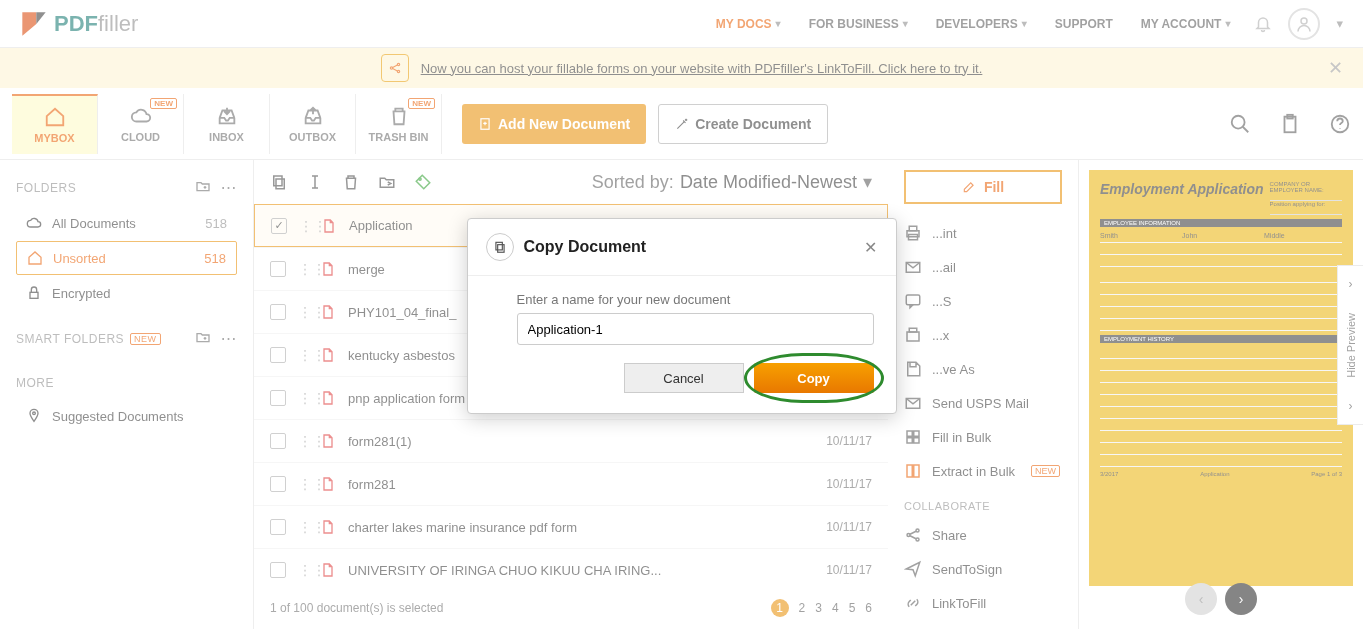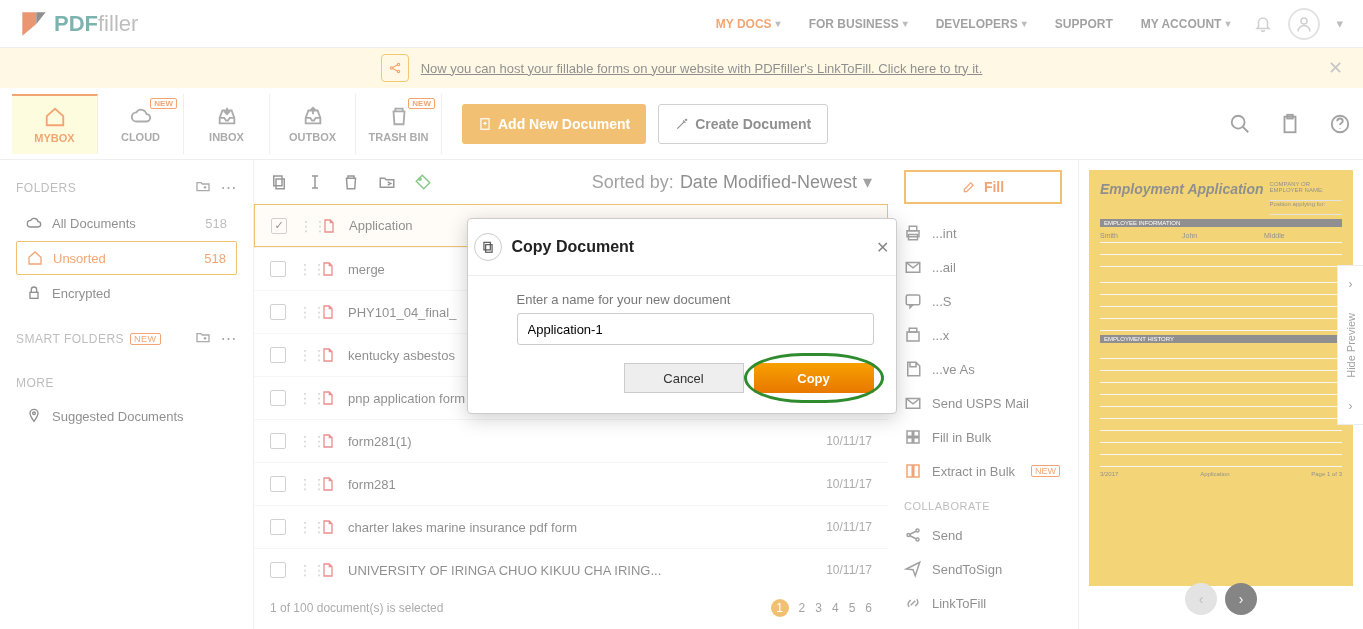--- a/index.html
+++ b/index.html
@@ -91,21 +91,21 @@
 .nav-btn.next { background: #222; color: #fff; }
 
 
 .hide-preview { position: absolute; right: 0; top: 265px; width: 26px; height: 160px; background: #fff; border: 1px solid #ddd; border-right: none; display: flex; flex-direction: column; align-items: center; justify-content: space-around; z-index: 3; }
 .hide-preview .vert-text { writing-mode: vertical-rl; transform: rotate(180deg); font-size: 11px; color: #555; }
 .hide-preview .chev { font-size: 12px; color: #555; }
 
 
 .modal-wrap { position: absolute; inset: 0; z-index: 10; display: flex; align-items: flex-start; justify-content: center; pointer-events: none; }
 .modal { margin-top: 218px; width: 430px; background: #fff; border: 1px solid #ccc; border-radius: 4px; box-shadow: 0 4px 20px rgba(0,0,0,0.2); pointer-events: auto; }
-.modal-header { display: flex; align-items: center; padding: 14px 6px; gap: 10px; border-bottom: 1px solid #eee; }
+.modal-header { display: flex; align-items: center; padding: 14px 18px; gap: 10px; border-bottom: 1px solid #eee; }
 .modal-header .m-icon { width: 28px; height: 28px; border: 1px solid #ccc; border-radius: 50%; display: flex; align-items: center; justify-content: center; color: #555; }
 .modal-header .m-title { font-size: 16px; font-weight: bold; color: #222; }
 .modal-header .m-close { margin-left: auto; font-size: 16px; color: #888; cursor: pointer; }
 .modal-body { padding: 16px 22px 20px; margin-left: 27px; }
 .modal-body .hint { font-size: 13px; color: #777; margin-bottom: 6px; }
 .modal-body input { width: 100%; height: 32px; border: 1px solid #ccc; border-radius: 3px; padding: 0 10px; font-size: 13px; }
 .modal-actions { display: flex; justify-content: flex-end; gap: 10px; margin-top: 18px; }
 .btn-cancel { width: 120px; height: 30px; background: #eee; border: 1px solid #ccc; color: #333; font-size: 13px; cursor: pointer; }
 .btn-copy-wrap { position: relative; display: inline-block; }
 .btn-copy { width: 120px; height: 30px; background: #f28a00; background: linear-gradient(#f7a000,#e87800); border: none; color: #fff; font-size: 13px; font-weight: bold; cursor: pointer; border-radius: 2px; }
@@ -482,21 +482,21 @@
           <span class="badge-new-inline">NEW</span>
         </div>
       <div class="action-section-title">COLLABORATE</div>
       <div class="action-item">
           <svg class="a-icon" viewBox="0 0 24 24" fill="none" stroke="currentColor" stroke-width="2">
             <circle cx="6" cy="12" r="2"></circle>
             <circle cx="18" cy="6" r="2"></circle>
             <circle cx="18" cy="18" r="2"></circle>
             <path d="M8 11 L16 7 M8 13 L16 17"></path>
           </svg>
-          <span>Send</span>
+          <span>Share</span>
         </div>
       <div class="action-item">
           <svg class="a-icon" viewBox="0 0 24 24" fill="none" stroke="currentColor" stroke-width="2">
             <path d="M3 12 L21 3 L15 21 L12 13 Z"></path>
           </svg>
           <span>SendToSign</span>
         </div>
       <div class="action-item">
           <svg class="a-icon" viewBox="0 0 24 24" fill="none" stroke="currentColor" stroke-width="2">
             <path d="M9 15 L15 9 M7 17 a5 5 0 010-7 l2-2 M17 7 a5 5 0 010 7 l-2 2"></path>

